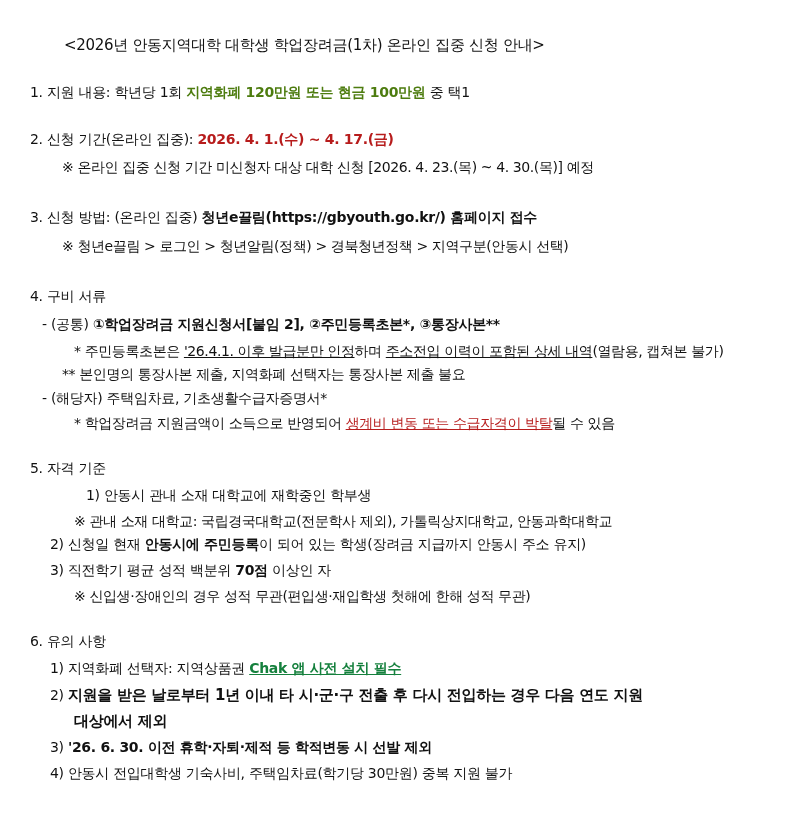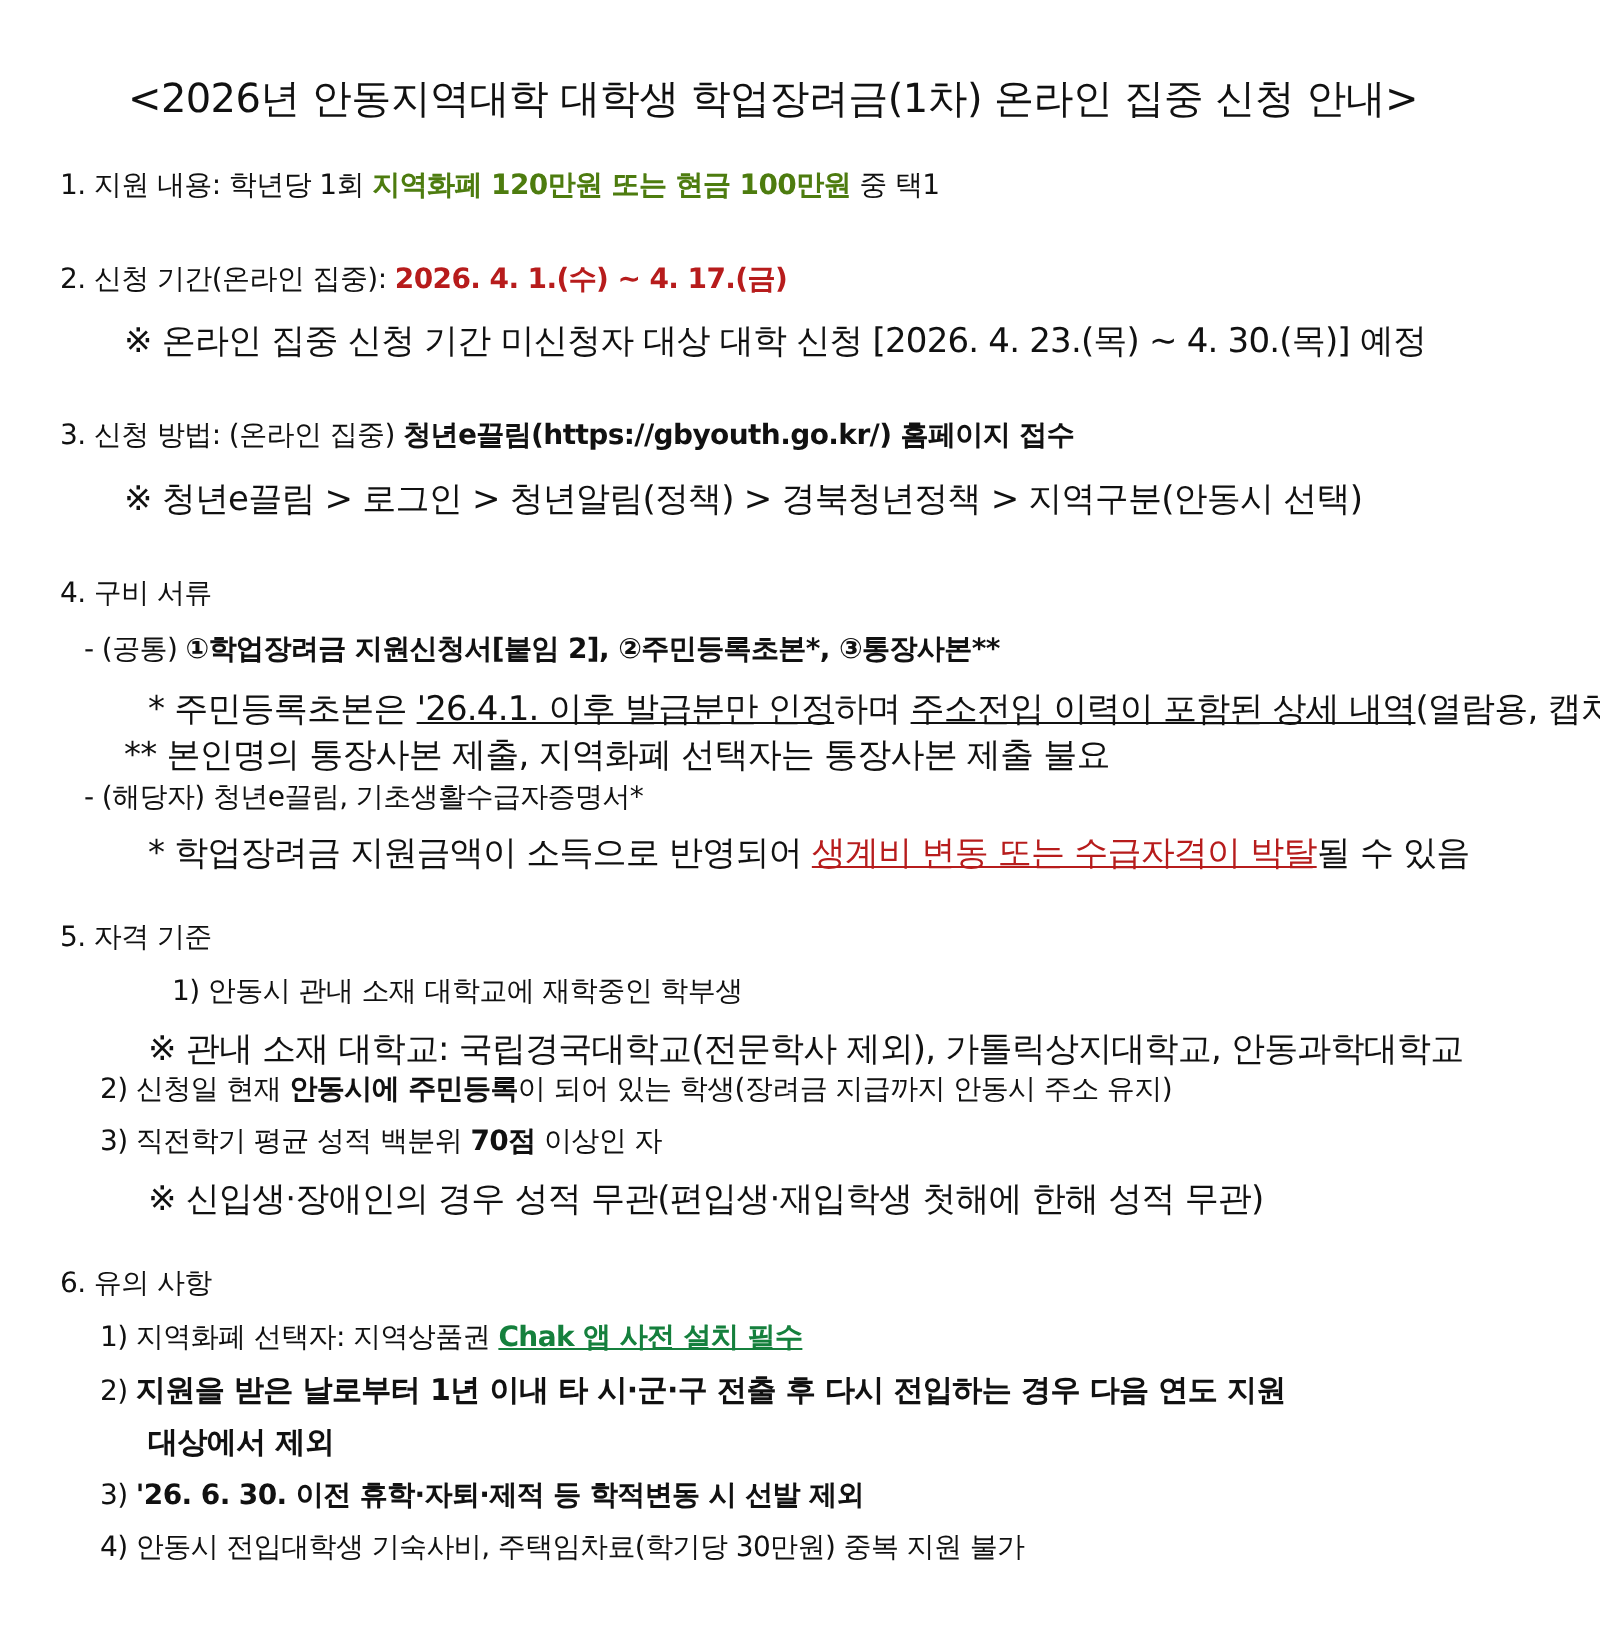--- a/index.html
+++ b/index.html
@@ -2,23 +2,23 @@
 <html><head>
 <meta charset="utf-8">
 <style>
   html, body { margin:0; padding:0; background:#ffffff; }
   body {
     width:800px; height:814px; position:relative; overflow:hidden;
     font-family: "DejaVu Sans", "Liberation Sans", sans-serif;
     color:#111; font-size:14px;
   }
   .line { position:absolute; white-space:nowrap; }
-  .title { left:64px; top:36px; font-size:20px; letter-spacing:-0.3px; }
+  .title { left:64px; top:36px; font-size:15px; letter-spacing:-0.3px; }
   .h { font-size:14px; letter-spacing:-0.3px; }
-  .s { font-size:17px; letter-spacing:-0.4px; }
+  .s { font-size:14px; letter-spacing:-0.4px; }
   .b { font-weight:bold; }
   .blue { color:#4d7c0f; font-weight:bold; }
   .red { color:#b71c1c; font-weight:bold; }
   .red-u { color:#b71c1c; text-decoration:underline; }
   .red-bu { color:#15803d; font-weight:bold; text-decoration:underline; }
   .u { text-decoration:underline; }
   .big { font-size:15px;text-align:center; }
 </style>
 </head>
 <body>
@@ -40,21 +40,21 @@
 <div class="line s" style="left:62px; top:238px;">※ 청년e끌림 &gt; 로그인 &gt;  청년알림(정책) &gt; 경북청년정책 &gt; 지역구분(안동시 선택)</div>
 
 <div class="line h" style="left:30px; top:288px;">4. 구비 서류</div>
 <div class="line h" style="left:42px; top:316px;">
   <span>- (공통) </span><span class="b">①학업장려금 지원신청서[붙임 2], ②주민등록초본*, ③통장사본**</span>
 </div>
 <div class="line s" style="left:74px; top:343px;">
   <span>* 주민등록초본은 </span><span class="u">'26.4.1. 이후 발급분만 인정</span><span>하며 </span><span class="u">주소전입 이력이 포함된 상세 내역</span><span>(열람용, 캡쳐본 불가)</span>
 </div>
 <div class="line s" style="left:62px; top:366px;">** 본인명의 통장사본 제출, 지역화폐 선택자는 통장사본 제출 불요</div>
-<div class="line h" style="left:42px; top:390px;">- (해당자) 청년e끌림, 기초생활수급자증명서*</div>
+<div class="line h" style="left:42px; top:390px;">- (해당자) 주택임차료, 기초생활수급자증명서*</div>
 <div class="line s" style="left:74px; top:415px;">
   <span>* 학업장려금 지원금액이 소득으로 반영되어 </span><span class="red-u">생계비 변동 또는 수급자격이 박탈</span><span>될 수 있음</span>
 </div>
 
 <div class="line h" style="left:30px; top:460px;">5. 자격 기준</div>
 <div class="line h" style="left:50px; top:487px;margin-left:36px;">1) 안동시 관내 소재 대학교에 재학중인 학부생</div>
 <div class="line s" style="left:74px; top:513px;">※ 관내 소재 대학교: 국립경국대학교(전문학사 제외), 가톨릭상지대학교, 안동과학대학교</div>
 <div class="line h" style="left:50px; top:536px;">
   <span>2) 신청일 현재 </span><span class="b">안동시에 주민등록</span><span>이 되어 있는 학생(장려금 지급까지 안동시 주소 유지)</span>
 </div>

